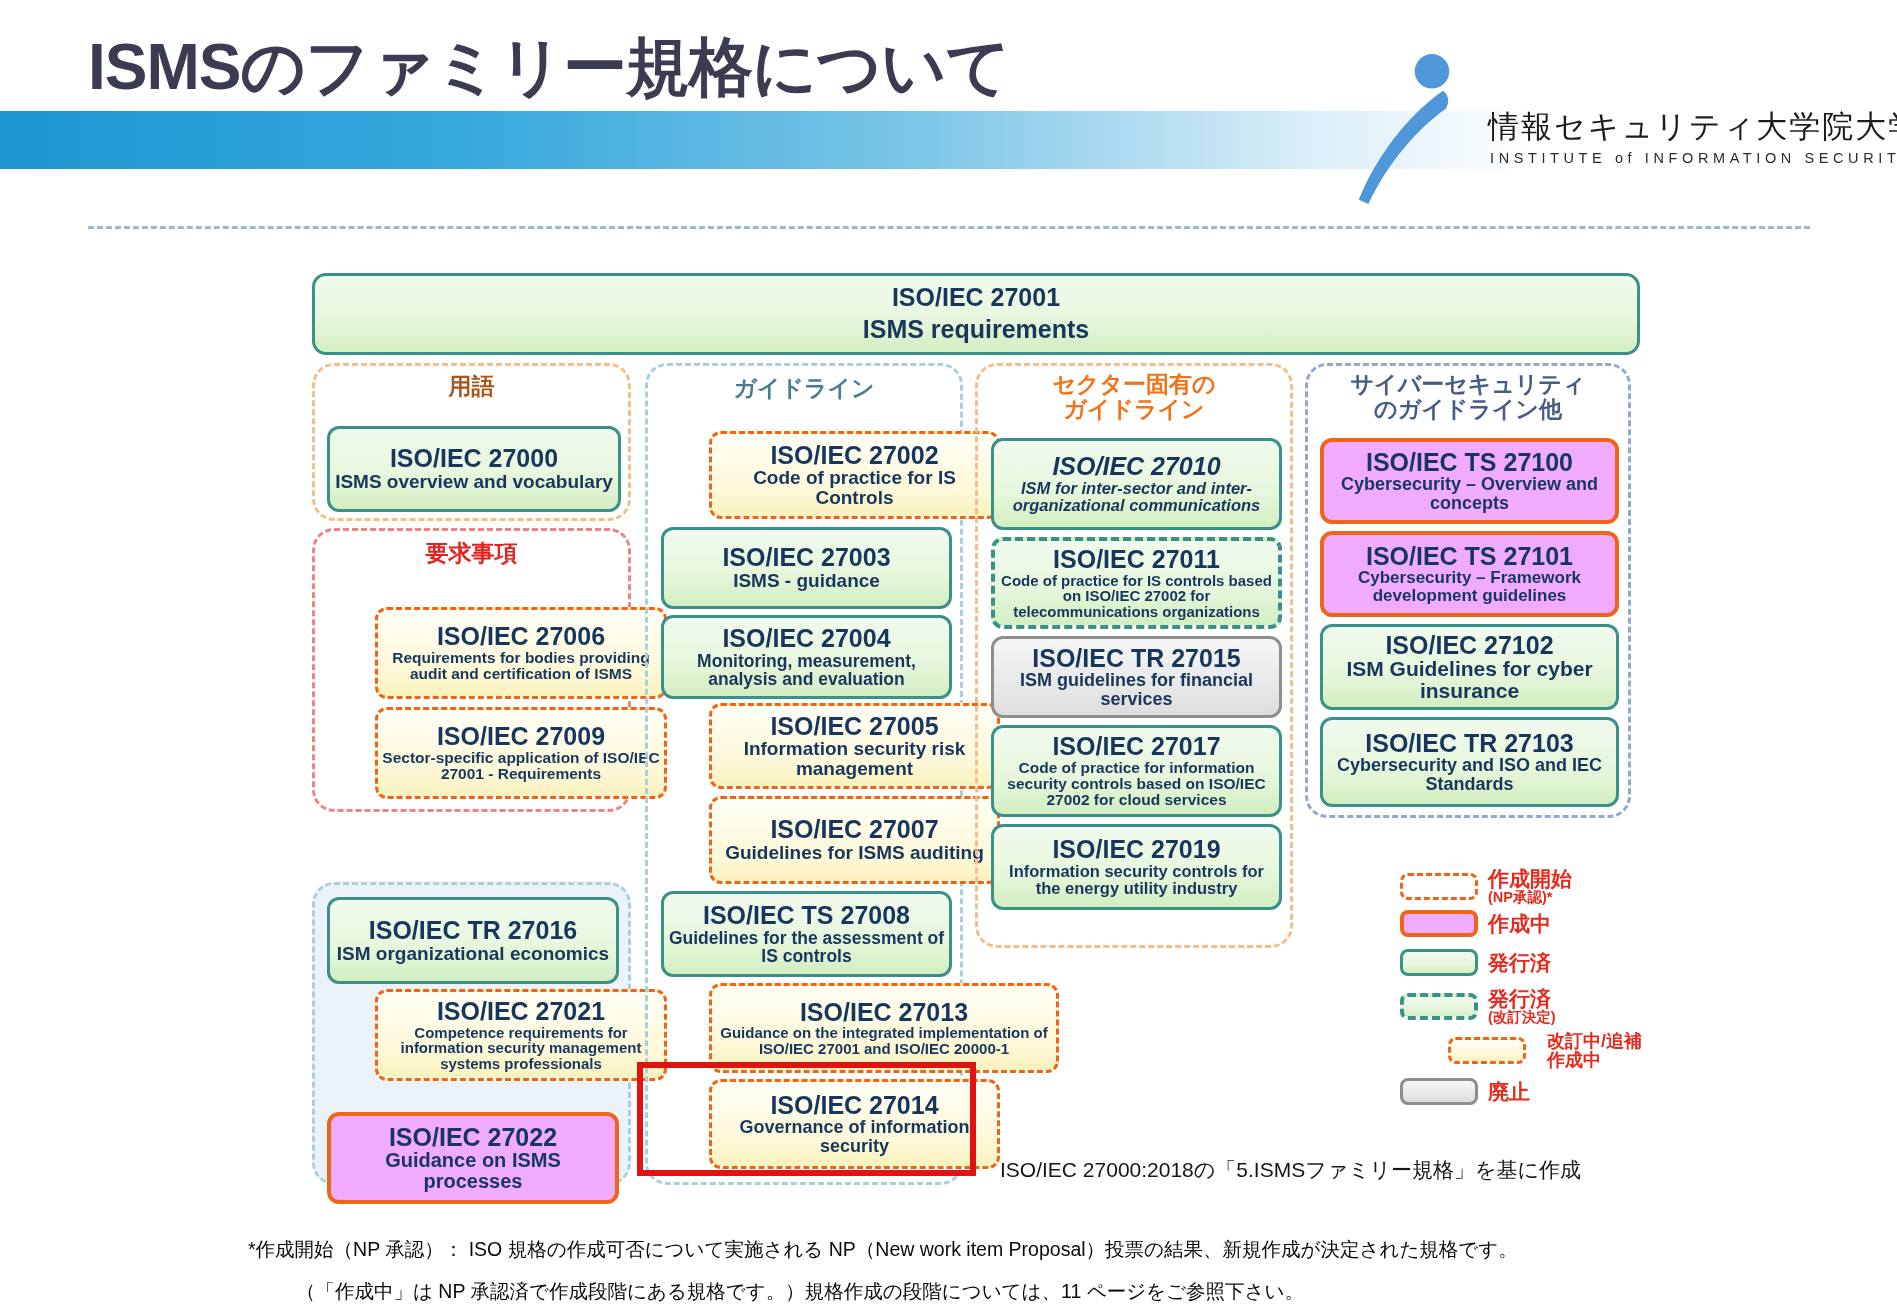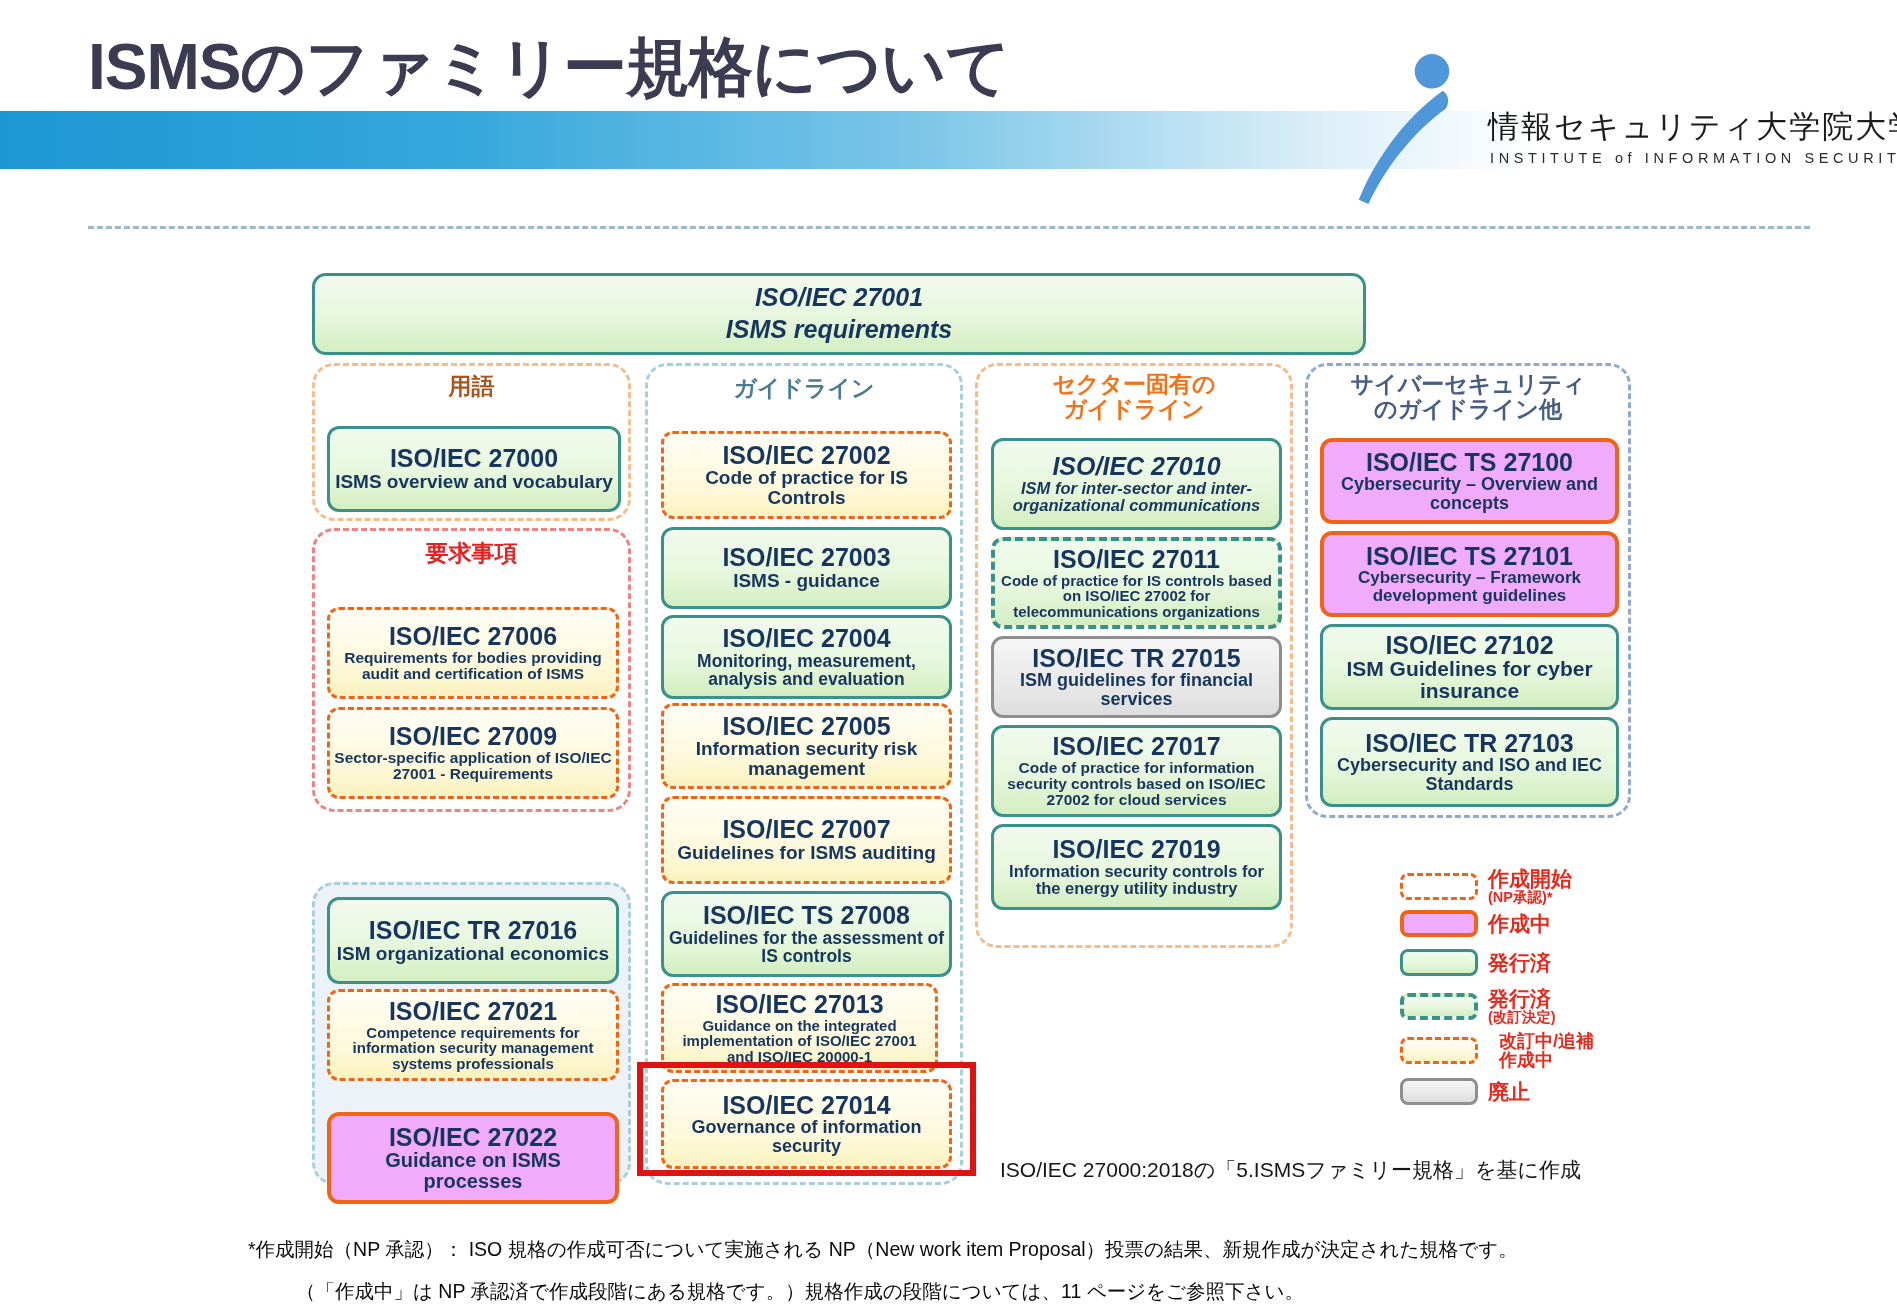--- a/index.html
+++ b/index.html
@@ -34,25 +34,25 @@
   .h-slate{color:#475d83;}
 
   
   .box{position:absolute;border-radius:12px;display:flex;flex-direction:column;
     align-items:center;justify-content:center;text-align:center;color:#17365d;
     line-height:1.03;padding:2px 4px;box-sizing:border-box;}
   .box .code{font-weight:700;font-size:25px;white-space:nowrap;}
   .box .desc{font-weight:600;}
   .st-pub{background:linear-gradient(180deg,#f1faee 0%,#e7f7dd 55%,#d3eec1 100%);border:3px solid #39918a;}
   .st-pubrev{background:linear-gradient(180deg,#f1faee 0%,#e7f7dd 55%,#d3eec1 100%);border:4px dashed #39918a;}
-  .st-rev{background:linear-gradient(180deg,#fffef5 0%,#fdf8d8 70%,#faf2bd 100%);border:3px dashed #f06418;}
+  .st-rev{background:linear-gradient(180deg,#fffef5 0%,#fdf8d8 70%,#faf2bd 100%);border:3px dashed #f06418;margin-left:48px;}
   .st-draft{background:#f0abfc;border:4px solid #f06418;}
   .st-np{background:#ffffff;border:3px dashed #f06418;}
   .st-wd{background:linear-gradient(180deg,#f6f6f6 0%,#dedede 100%);border:3px solid #8e8e8e;}
-  .root-box{left:312px;top:273px;width:1054px;height:82px;border-radius:14px;font-style:italic;}
+  .root-box{left:312px;top:273px;width:1328px;height:82px;border-radius:14px;}
   .root-box .code,.root-box .desc{font-size:25px;font-weight:700;}
   .root-box .desc{margin-top:6px;}
   .d15{font-size:15px;} .d155{font-size:15.5px;} .d165{font-size:16.5px;}
   .d17{font-size:17px;} .d175{font-size:17.5px;} .d18{font-size:18px;} .d19{font-size:19px;}
   .d20{font-size:20px;} .d21{font-size:21px;}
 
   .highlight-rect{position:absolute;left:637px;top:1062px;width:339px;height:114px;
     border:6px solid #e01310;z-index:6;box-sizing:border-box;}
 
   
@@ -144,21 +144,21 @@
       <span class="desc d19">Information security risk management</span>
     </div>
     <div class="box st-rev" style="left:13px;top:430px;width:291px;height:88px;">
       <span class="code">ISO/IEC 27007</span>
       <span class="desc d19">Guidelines for ISMS auditing</span>
     </div>
     <div class="box st-pub" style="left:13px;top:525px;width:291px;height:86px;">
       <span class="code">ISO/IEC TS 27008</span>
       <span class="desc d175">Guidelines  for the assessment  of IS controls</span>
     </div>
-    <div class="box st-rev" style="left:13px;top:617px;width:277px;height:90px;">
+    <div class="box st-rev" style="left:13px;top:617px;width:350px;height:90px;">
       <span class="code">ISO/IEC 27013</span>
       <span class="desc d15">Guidance on the integrated implementation of ISO/IEC 27001 and ISO/IEC 20000-1</span>
     </div>
     <div class="box st-rev" style="left:13px;top:713px;width:291px;height:90px;">
       <span class="code">ISO/IEC 27014</span>
       <span class="desc d18">Governance of information security</span>
     </div>
   </div>
 
   <div class="highlight-rect"></div>

